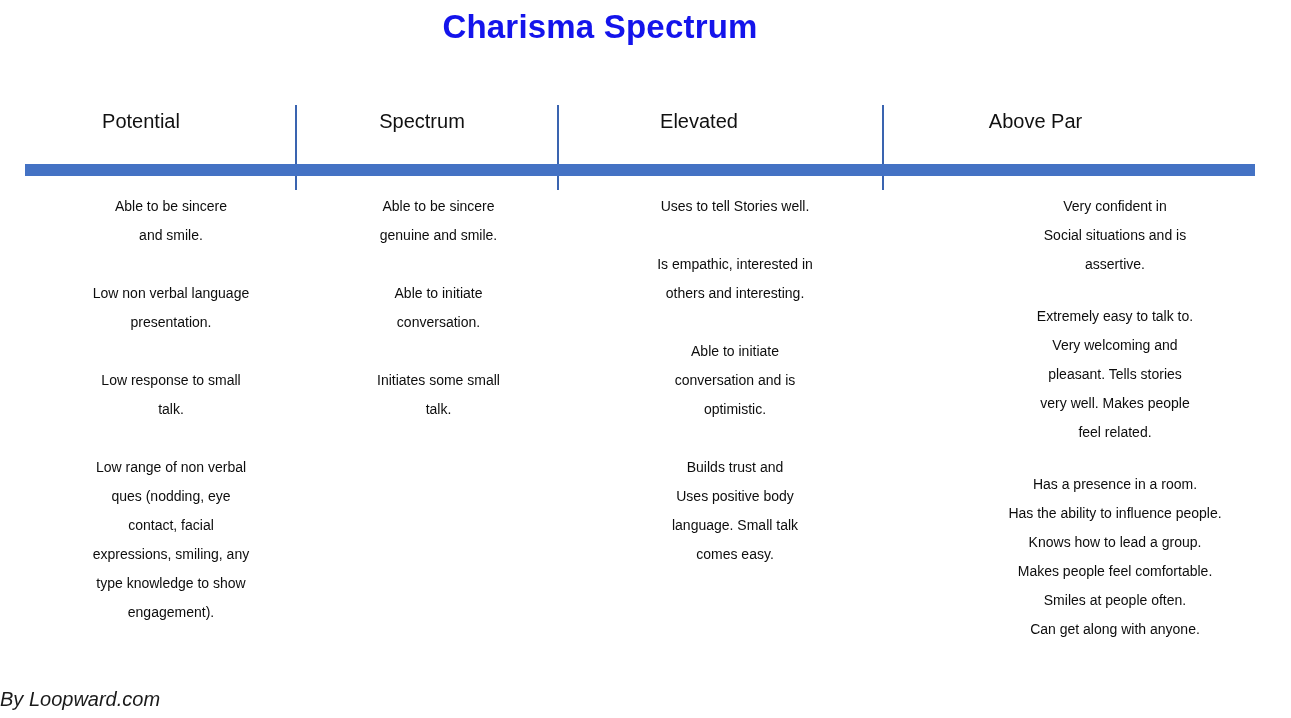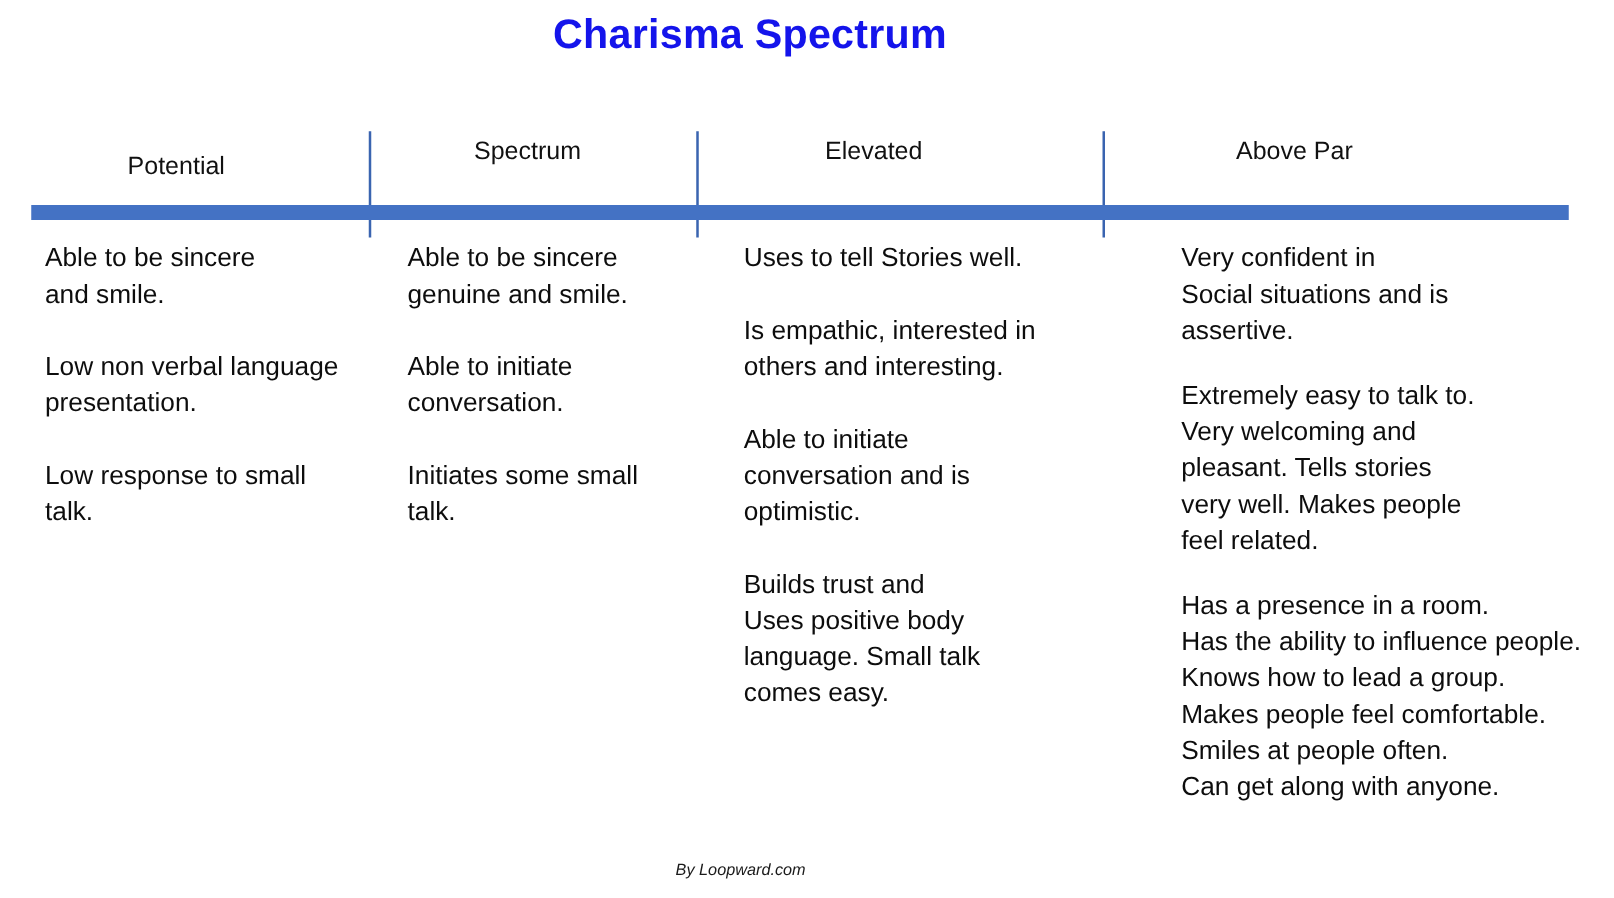--- a/index.html
+++ b/index.html
@@ -40,21 +40,21 @@
   }
   .col-head {
     position: absolute;
     top: 0;
     text-align: center;
     font-size: 20px;
     font-weight: normal;
     color: #111111;
     white-space: nowrap;
   }
-  .col-head.c0 { left: 25px;   width: 232px; margin-top: 12px; }
+  .col-head.c0 { left: 25px;   width: 232px; }
   .col-head.c1 { left: 296px;  width: 252px; }
   .col-head.c2 { left: 559px;  width: 280px; }
   .col-head.c3 { left: 884px;  width: 303px; }
 
   
   .hbar {
     position: absolute;
     left: 25px;
     top: 164px;
     width: 1230px;
@@ -83,37 +83,37 @@
   .col {
     position: absolute;
     top: 0;
   }
   .col.c0 { left: 36px;  width: 270px; }
   .col.c1 { left: 326px; width: 225px; }
   .col.c2 { left: 595px; width: 280px; }
   .col.c3 { left: 945px; width: 340px; }
 
   .para {
-    font-size: 21px;
+    font-size: 14px;
     line-height: 29px;
     color: #0d0d0d;
     margin: 0 0 29px 0;
     white-space: pre-line;
+    text-align: center;
   }
   .col.c3 .para { margin-bottom: 23px; }
   .para:last-child { margin-bottom: 0; }
 
   
   .footer {
     position: absolute;
     left: 0;
     top: 688px;
     width: 1185px;
-    text-align: center;
-    font-size: 13px;
+    font-size: 20px;
     font-style: italic;
     color: #1a1a1a;
   }
 </style>
 </head>
 <body>
 
 <div class="title">Charisma Spectrum</div>
 
 <div class="headers">
@@ -130,20 +130,26 @@
 
 <div class="columns">
 
   <div class="col c0">
     <p class="para">Able to be sincere
 and smile.</p>
     <p class="para">Low non verbal language
 presentation.</p>
     <p class="para">Low response to small
 talk.</p>
+    <p class="para">Low range of non verbal
+ques (nodding, eye
+contact, facial
+expressions, smiling, any
+type knowledge to show
+engagement).</p>
   </div>
 
   <div class="col c1">
     <p class="para">Able to be sincere
 genuine and smile.</p>
     <p class="para">Able to initiate
 conversation.</p>
     <p class="para">Initiates some small
 talk.</p>
   </div>

